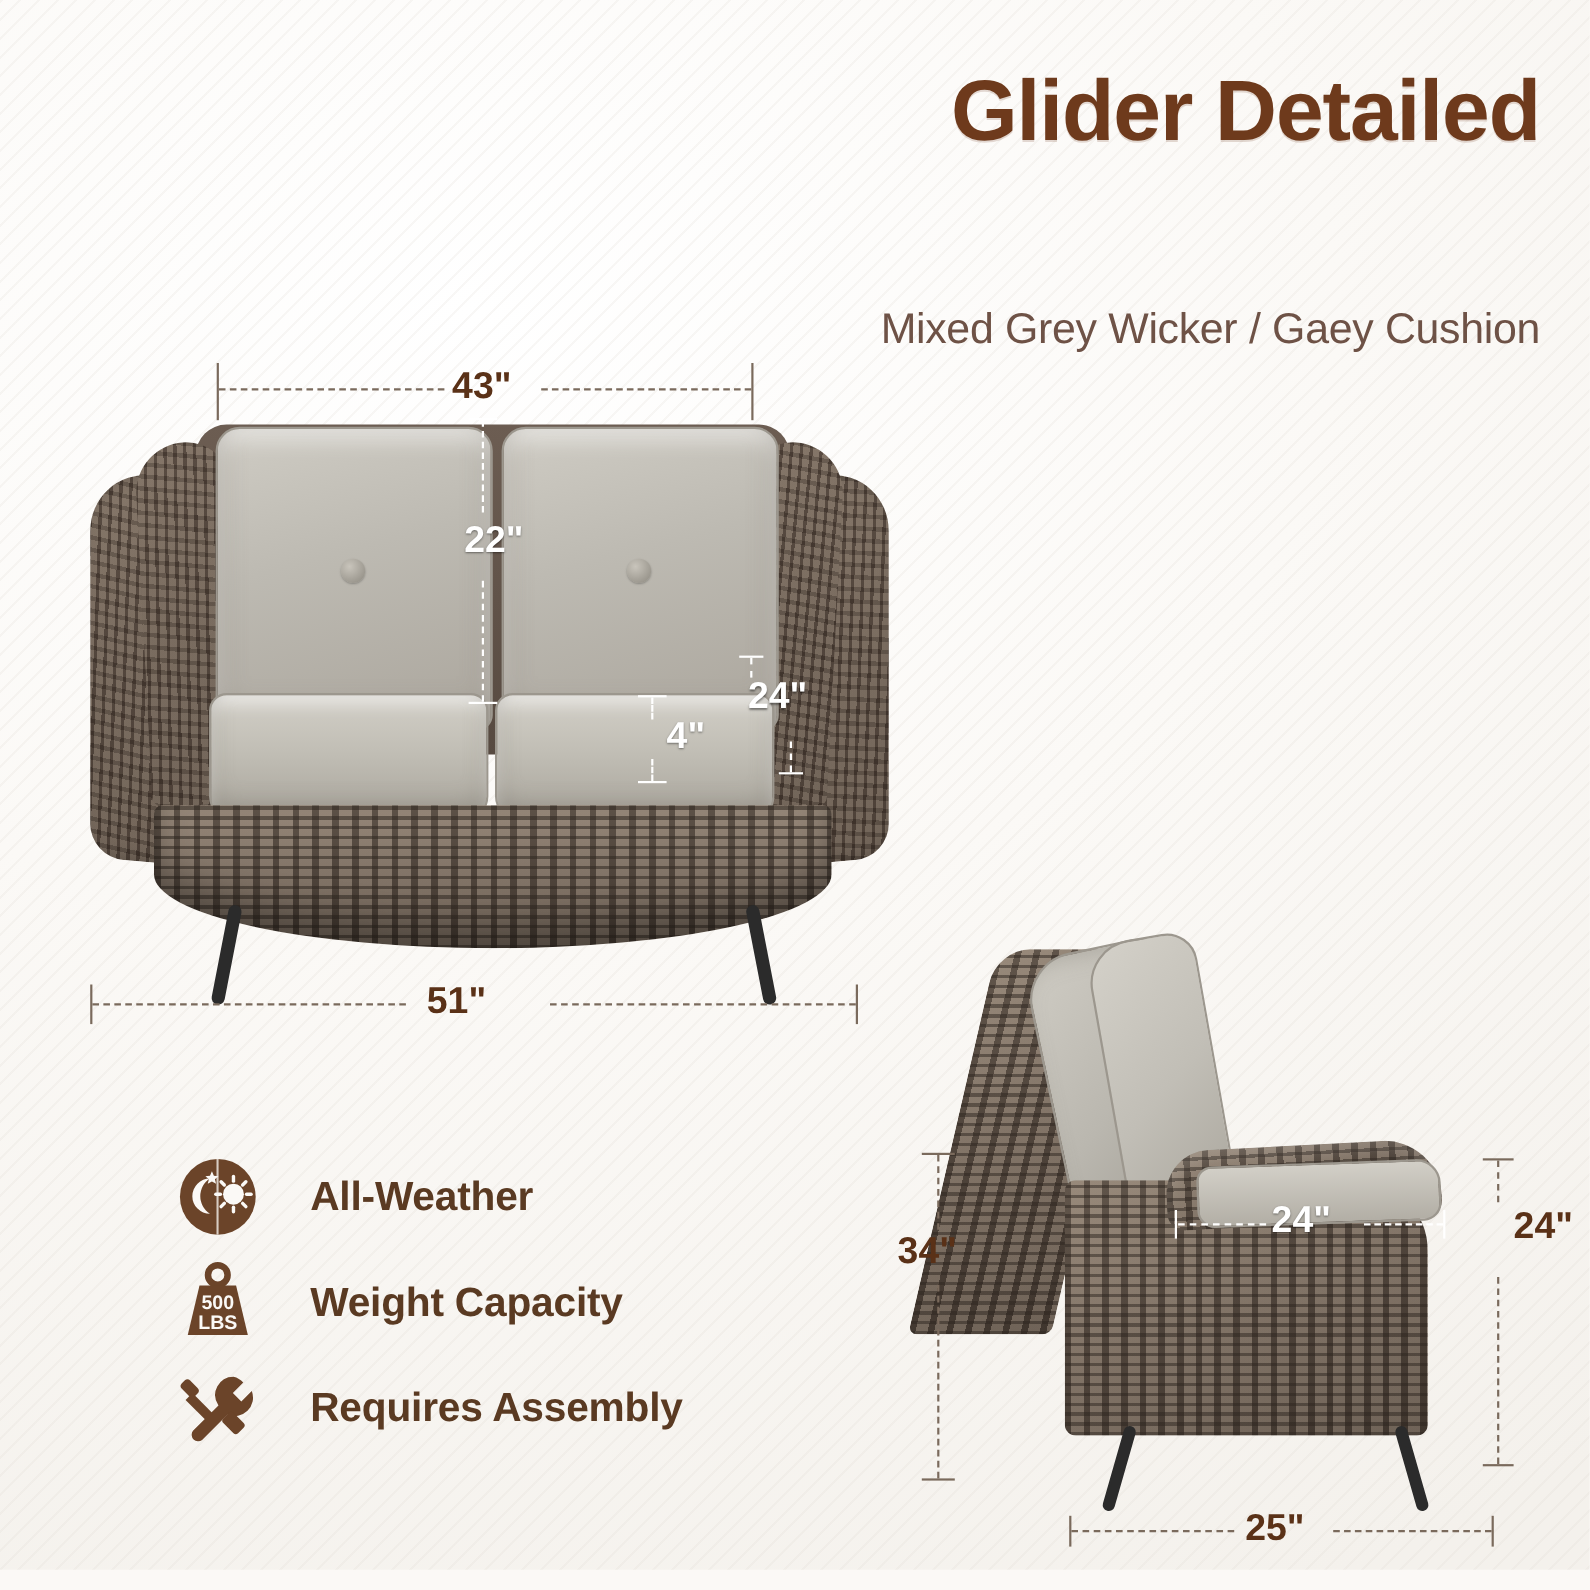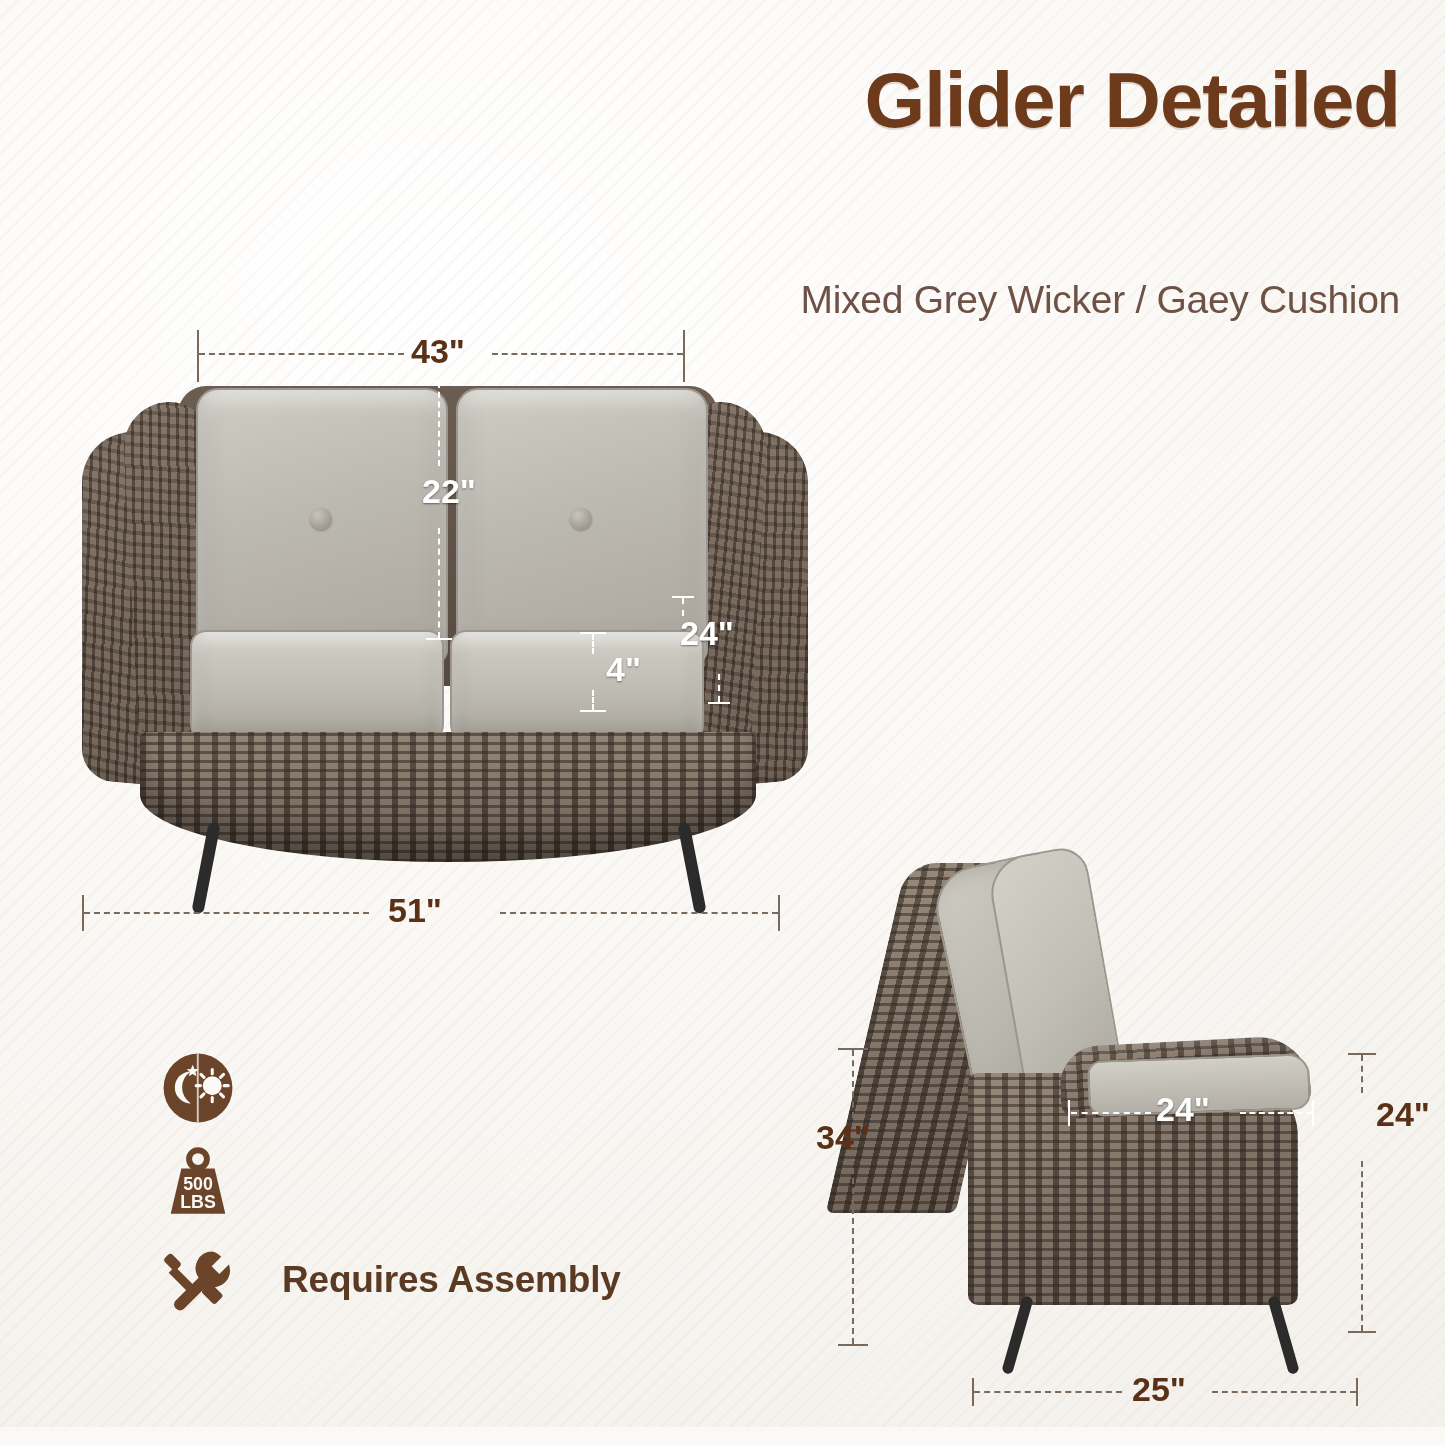--- a/index.html
+++ b/index.html
@@ -319,29 +319,31 @@
           <line x1="44" y1="16.5" x2="44" y2="20"></line>
           <line x1="44" y1="40" x2="44" y2="43.5"></line>
           <line x1="57.5" y1="30" x2="54" y2="30"></line>
           <line x1="34" y1="30" x2="30.5" y2="30"></line>
           <line x1="53.5" y1="20.5" x2="51" y2="23"></line>
           <line x1="37" y1="37" x2="34.5" y2="39.5"></line>
           <line x1="53.5" y1="39.5" x2="51" y2="37"></line>
           <line x1="37" y1="23" x2="34.5" y2="20.5"></line>
         </g>
       </svg>
+      <span class="ftext">All-Weather</span>
     </div>
 
     <div class="feat" style="left:0;top:96px;">
       <svg class="ficon" viewBox="0 0 64 64">
         <circle cx="32" cy="11" r="7.5" fill="none" stroke="#6B4429" stroke-width="5"></circle>
         <path d="M18 19 H46 L55 57 H9 Z" fill="#6B4429"></path>
         <text x="32" y="37" text-anchor="middle" font-family="Liberation Sans, sans-serif" font-size="15" font-weight="bold" fill="#FBF9F6">500</text>
         <text x="32" y="52" text-anchor="middle" font-family="Liberation Sans, sans-serif" font-size="15" font-weight="bold" fill="#FBF9F6">LBS</text>
       </svg>
+      <span class="ftext">Weight Capacity</span>
     </div>
 
     <div class="feat" style="left:0;top:192px;text-align:center;">
       <svg class="ficon" viewBox="0 0 64 64">
         <g fill="#6B4429">
           <path d="M44 8 a14 14 0 0 0 -11.5 22 L13 49.5 a5 5 0 0 0 7 7 L39.5 37 A14 14 0 0 0 58 19 l-8 8 -6.5-6.5 8-8 A14 14 0 0 0 44 8z"></path>
           <rect x="6" y="10" width="9" height="14" rx="3" transform="rotate(-45 10.5 17)"></rect>
           <rect x="14" y="20" width="7.5" height="22" transform="rotate(-45 17.75 31)"></rect>
           <rect x="36" y="38" width="16" height="11" rx="2.5" transform="rotate(45 44 43.5)"></rect>
         </g>

